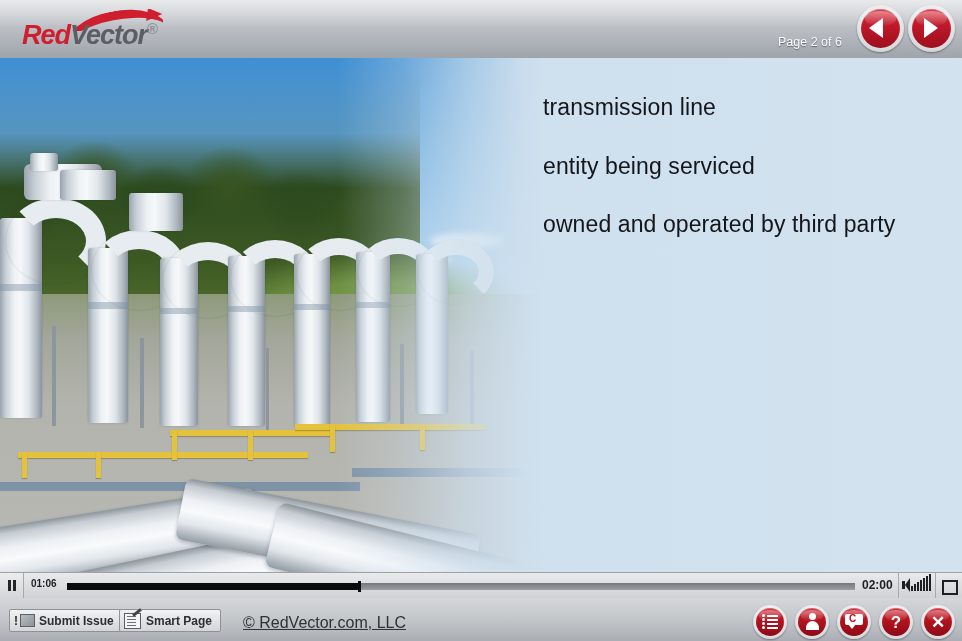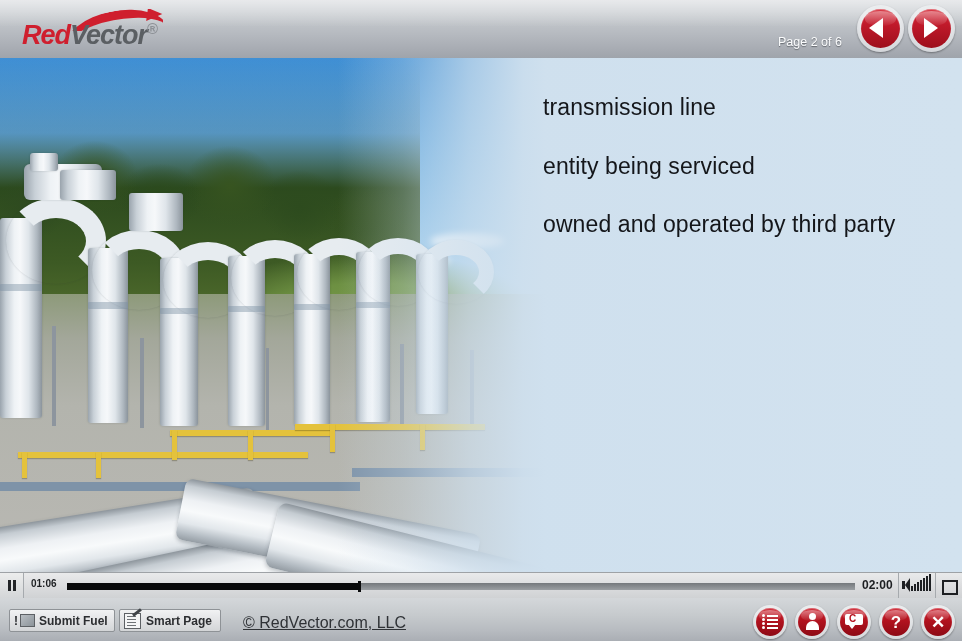--- a/index.html
+++ b/index.html
@@ -683,21 +683,21 @@
       <div class="fs-arrow fs-tr"></div>
       <div class="fs-arrow fs-bl"></div>
       <div class="fs-arrow fs-br"></div>
     </div>
   </div>
 
   <div class="footer">
     <div class="tool-btn" id="btn-submit-issue">
       <span class="ti-bang">!</span>
       <span class="ti-screen"></span>
-      <span>Submit Fuel</span>
+      <span>Submit Issue</span>
     </div>
 
     <div class="tool-btn" id="btn-smart-notes">
       <span class="ti-note"></span>
       <span>Smart Page</span>
     </div>
 
     <div class="copyright">© RedVector.com, LLC</div>
   </div>
 

